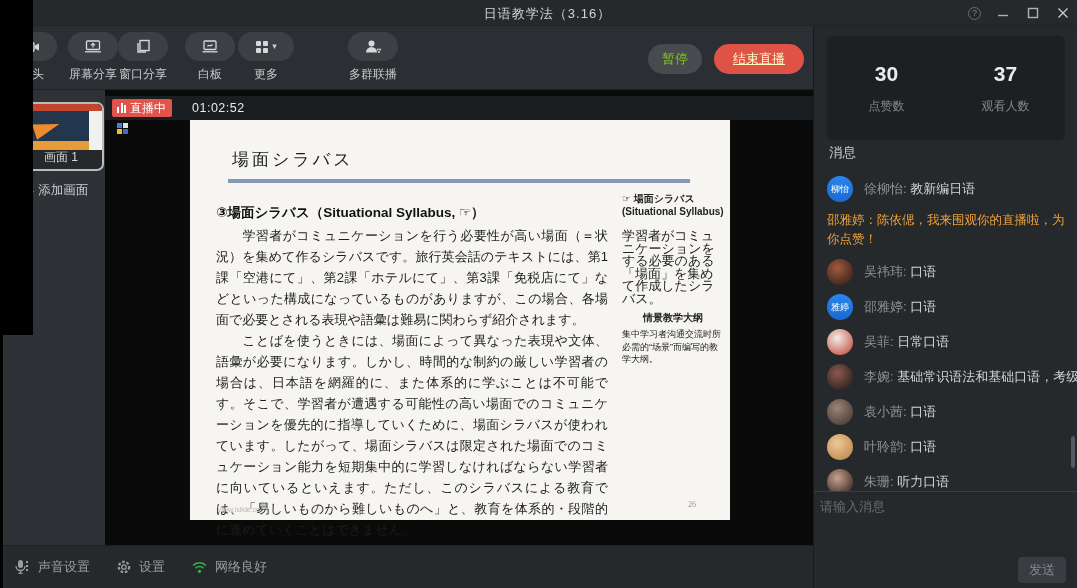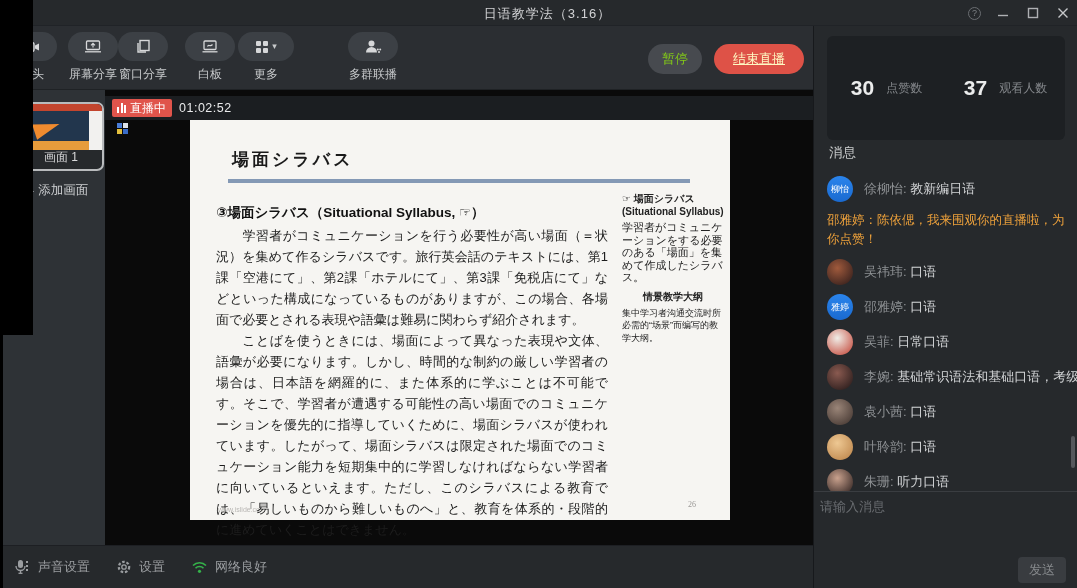--- a/index.html
+++ b/index.html
@@ -52,50 +52,50 @@
 
   
   .stage { position:absolute; left:105px; top:90px; width:710px; height:455px; background:#0a0a0a; }
   .stage-header { position:absolute; left:0; top:6px; width:100%; height:24px; background:#1b1e21;
                   display:flex; align-items:center; }
   .live-badge { margin-left:7px; height:18px; background:#e0544b; border-radius:2px; color:#fff;
                 font-size:12px; display:flex; align-items:center; gap:4px; padding:0 6px 0 5px; }
   .live-bars { display:flex; align-items:flex-end; gap:1.5px; height:10px; }
   .live-bars i { display:block; width:2px; background:#fff; }
   .live-bars i:nth-child(1){height:6px;} .live-bars i:nth-child(2){height:10px;} .live-bars i:nth-child(3){height:8px;}
-  .timer { margin-left:7px; color:#e9eaeb; font-size:12.5px; letter-spacing:.5px; }
+  .timer { margin-left:20px; color:#e9eaeb; font-size:12.5px; letter-spacing:.5px; }
   .grid-logo { position:absolute; left:12px; top:33px; width:11px; height:11px;
                display:grid; grid-template-columns:5px 5px; grid-template-rows:5px 5px; gap:1px; }
   .grid-logo i:nth-child(1){background:#4a7dd8;} .grid-logo i:nth-child(2){background:#dde3ea;}
   .grid-logo i:nth-child(3){background:#e3bf3d;} .grid-logo i:nth-child(4){background:#3a6cc8;}
 
   
   .slide { position:absolute; left:85px; top:30px; width:540px; height:400px; background:#f6f5f2;
            color:#1c1c1c; }
-  .slide-title { position:absolute; left:42px; top:28px; font-size:17px; font-weight:bold;
+  .slide-title { position:absolute; left:42px; top:28px; font-size:17px; font-weight:normal;
                  letter-spacing:3px; color:#1a1a1a; }
   .slide-rule { position:absolute; left:38px; top:59px; width:462px; height:4px; background:#8499b5; }
   .slide-heading { position:absolute; left:26px; top:84px; font-size:13.5px; font-weight:bold; color:#111; }
   .slide-body { position:absolute; left:26px; top:105px; width:392px; font-size:13px; line-height:21px;
                 text-align:justify; color:#1d1d1d; }
   .slide-body p { text-indent:1em; }
   .side-note { position:absolute; left:432px; top:72px; width:102px; color:#222; }
   .note-head { font-size:10px; font-weight:bold; line-height:13px; }
-  .note-body { margin-top:3px; font-size:11px; line-height:12.5px; }
+  .note-body { margin-top:12px; font-size:13px; line-height:12.5px; }
   .note-cn-title { margin-top:6px; font-size:10px; font-weight:bold; text-align:center; }
   .note-cn { margin-top:3px; font-size:9px; line-height:12.5px; }
   .watermark { position:absolute; left:28px; top:386px; font-size:7px; color:#b9b7b4; }
   .pagenum { position:absolute; left:498px; top:380px; font-size:8px; color:#9a9896;font-family:Liberation Serif, serif; }
 
   
   .rightpanel { position:absolute; left:813px; top:26px; width:264px; height:562px;
                 background:#26292c; border-left:1px solid #17191c; }
   .stats-card { position:absolute; left:13px; top:10px; width:238px; height:104px; background:#1d2023;
                 border-radius:6px; display:flex; }
-  .stat { flex:1; display:flex; flex-direction:row; align-items:center; justify-content:center; gap:12px; }
+  .stat { flex:1; display:flex; flex-direction:column; align-items:center; justify-content:center; gap:12px; }
   .stat-num { font-size:21px; font-weight:bold; color:#ebecec; }
   .stat-label { font-size:12px; color:#84878b; }
   .chat-header { position:absolute; left:15px; top:118px; font-size:13.5px; color:#cacccd; }
   .messages { position:absolute; left:0; top:142px; width:264px; height:323px; overflow:hidden; padding:8px 0 0 13px; }
   .msg-row { display:flex; align-items:center; height:26px; margin-bottom:9px; }
   .avatar { width:26px; height:26px; border-radius:50%; flex:0 0 26px; display:flex; align-items:center;
             justify-content:center; color:#fff; font-size:9px; letter-spacing:0; overflow:hidden; }
   .msg-text { margin-left:11px; font-size:13px; white-space:nowrap; overflow:hidden; }
   .msg-name { color:#8e9194; }
   .msg-content { color:#d3d5d7; }

